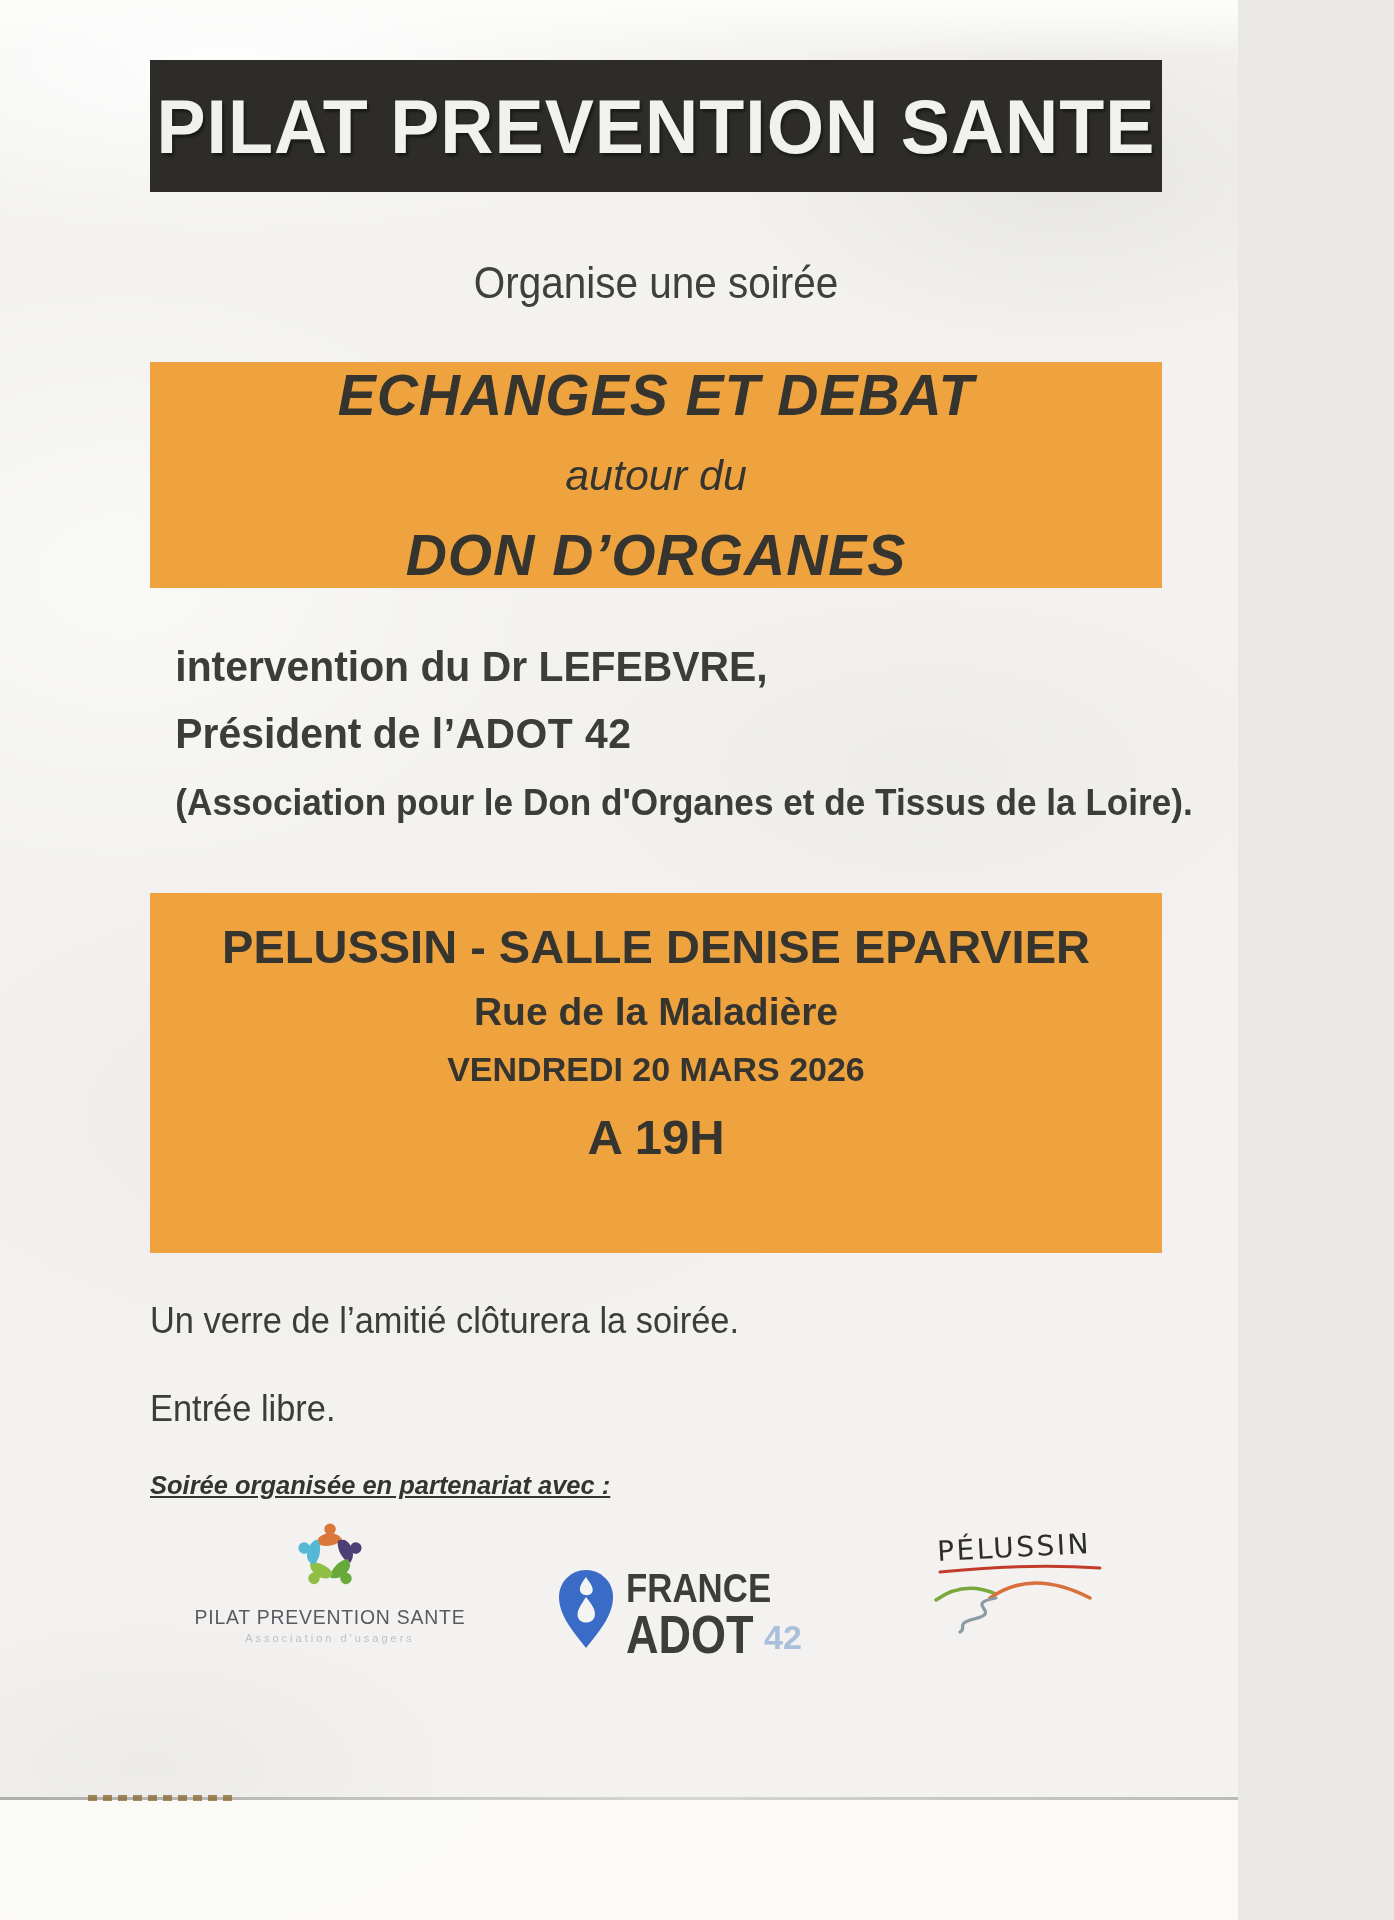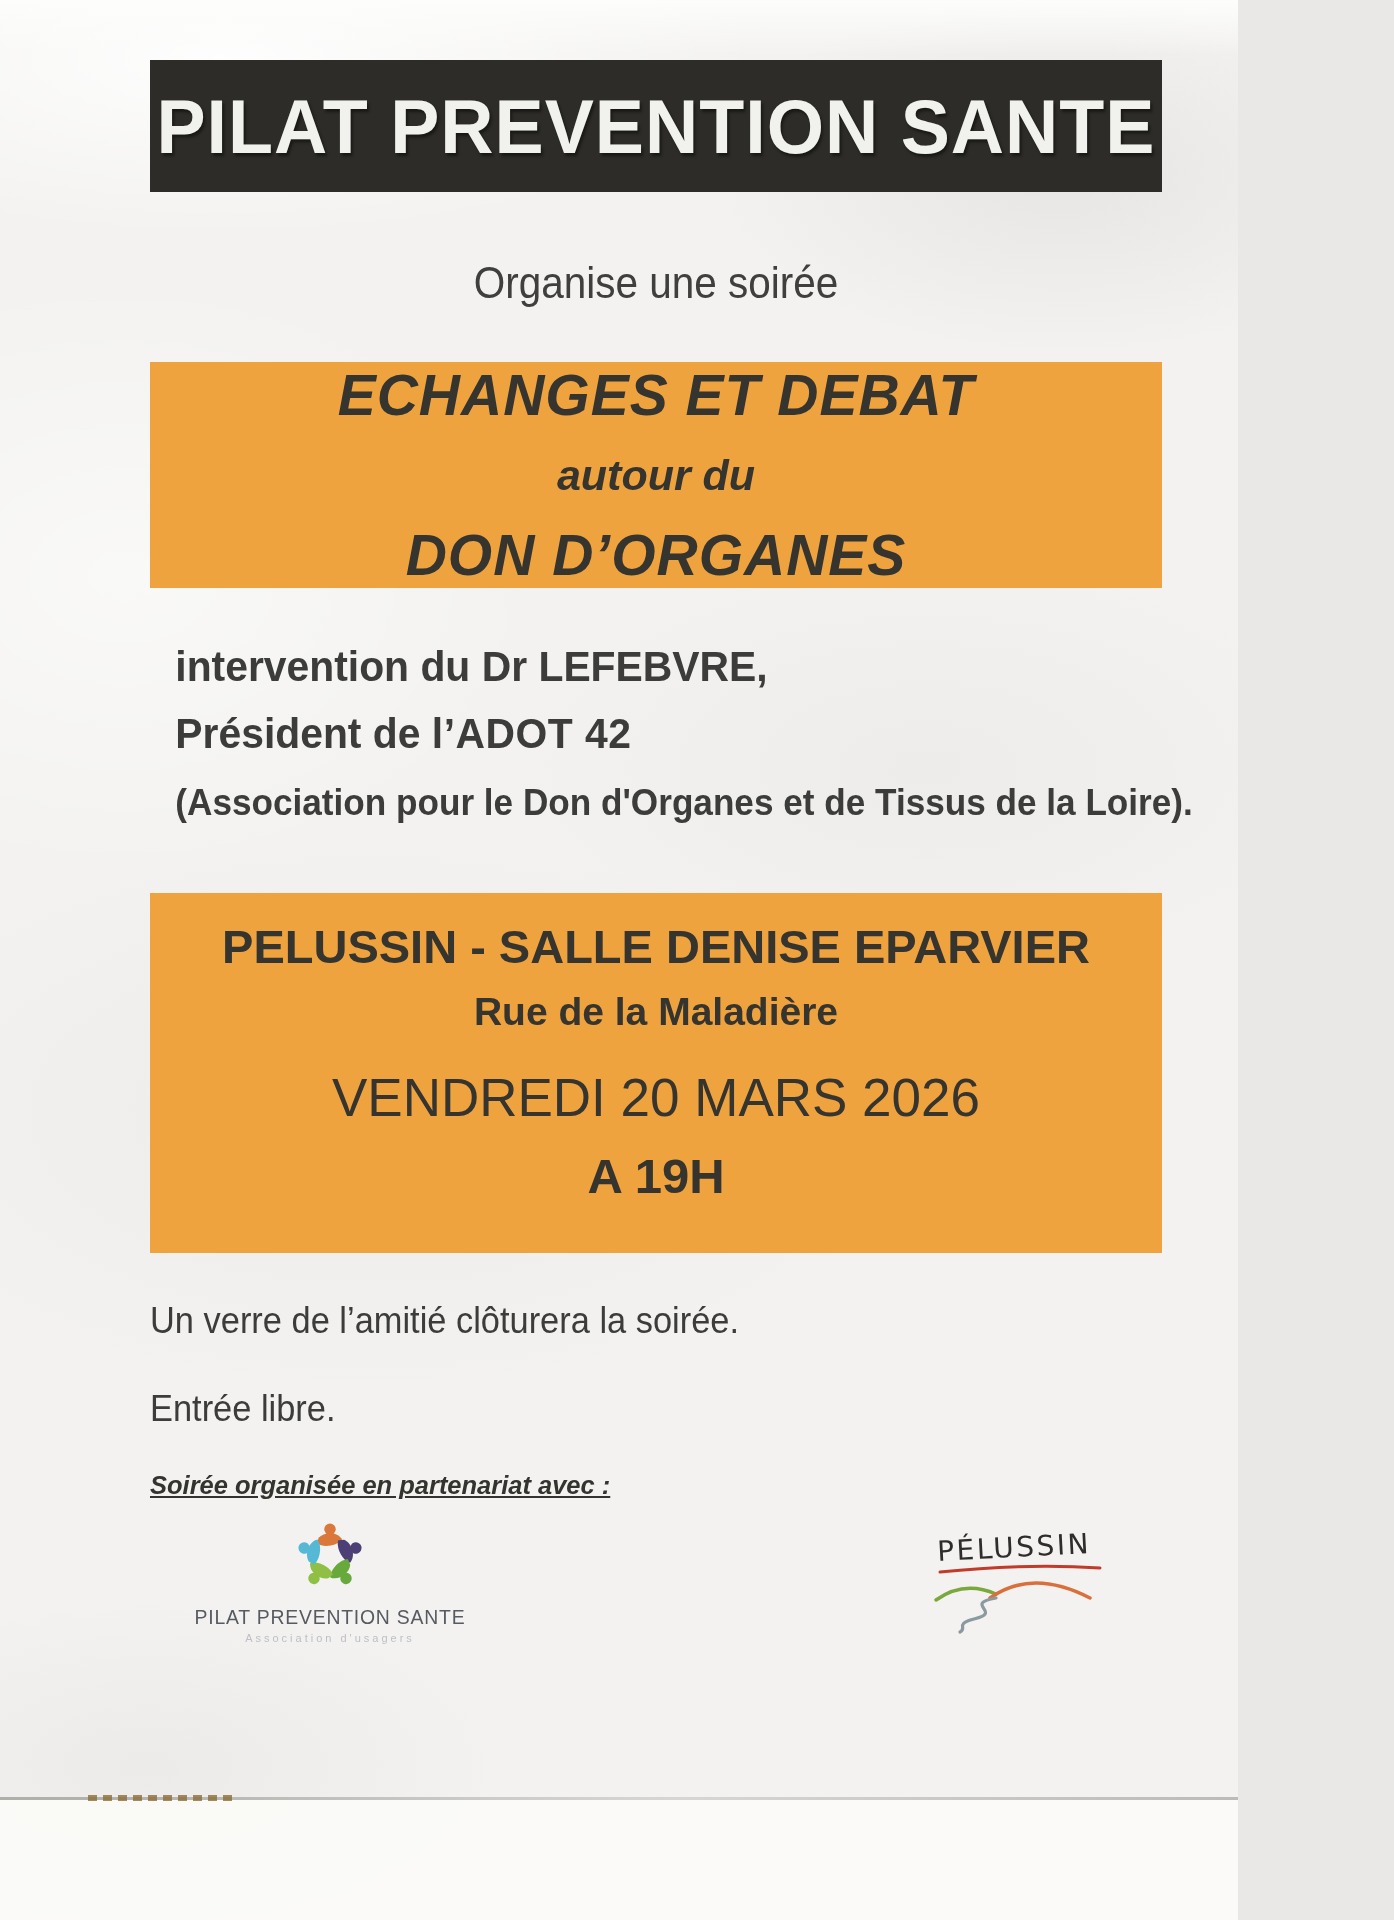--- a/index.html
+++ b/index.html
@@ -26,32 +26,32 @@
   .banner-top .t{font-size:76px;font-weight:bold;color:#f1f1ee;letter-spacing:1px;
     transform:scaleX(.97);white-space:nowrap;text-shadow:2px 3px 3px rgba(0,0,0,.45);}
 
   .intro{position:absolute;left:150px;top:258px;width:1012px;text-align:center;
     font-size:44px;color:#3f3f3d;transform:scaleX(.92);}
 
   .banner-orange{position:absolute;left:150px;width:1012px;background:#eea33f;
     display:flex;flex-direction:column;align-items:center;box-sizing:border-box;}
   .banner-event{top:362px;height:226px;justify-content:space-between;gap:12px;}
   .ev-big{font-size:57px;font-weight:bold;font-style:italic;color:#35342f;letter-spacing:1px;white-space:nowrap;}
-  .ev-mid{font-size:43px;font-style:italic;color:#35342f;font-weight:bold;}
+  .ev-mid{font-size:43px;font-style:italic;color:#35342f;}
 
   .speaker{position:absolute;left:150px;top:642px;width:1012px;text-align:left;color:#3c3c3a;font-weight:bold;}
   .sp1{font-size:43px;margin-bottom:18px;transform:scaleX(.95);}
   .sp2{font-size:43px;margin-bottom:24px;transform:scaleX(.95);}
   .sp2 b{letter-spacing:.5px;}
   .sp3{font-size:37px;transform:scaleX(.95);white-space:nowrap;}
 
   .banner-venue{top:893px;height:360px;padding-top:26px;color:#35342f;}
   .v1{font-size:47px;font-weight:bold;white-space:nowrap;}
   .v2{font-size:39px;font-weight:bold;margin-top:16px;}
-  .v3{font-size:53px;font-weight:normal;margin-top:33px;}
+  .v3{font-size:34px;font-weight:bold;margin-top:16px;}
   .v4{font-size:49px;font-weight:bold;margin-top:20px;}
 
   .note{position:absolute;left:150px;font-size:37px;color:#3c3c3a;transform:scaleX(.93);transform-origin:left center;white-space:nowrap;}
   .note1{top:1300px;}
   .note2{top:1388px;}
   .partners-heading{position:absolute;left:150px;top:1470px;font-size:26px;font-weight:bold;font-style:italic;
     text-decoration:underline;color:#33332f;transform:scaleX(.98);transform-origin:left center;white-space:nowrap;}
 
   .logo-pps{position:absolute;left:180px;top:1512px;width:300px;text-align:center;}
   .pps-name{font-size:20px;color:#565b62;letter-spacing:.8px;margin-top:4px;white-space:nowrap;transform:scaleX(.97);}
@@ -135,20 +135,34 @@
         <g transform="rotate(288,60,62)">
           <circle cx="60" cy="24" r="8" fill="#55b9d6"></circle>
           <path d="M44 36 C 52 27 70 27 77 38 C 70 48 50 50 42 44 Z" fill="#55b9d6"></path>
         </g>
       </svg>
     </span>
     <div class="pps-name">PILAT PREVENTION SANTE</div>
     <div class="pps-sub">Association d'usagers</div>
   </div>
 
+  <div class="logo-adot">
+    <span>
+      <svg width="60" height="82" viewBox="0 0 60 82">
+        <path d="M30 80 C 14 60 3 46 3 29 C 3 14 15 2 30 2 C 45 2 57 14 57 29 C 57 46 46 60 30 80 Z" fill="#3a6bc6"></path>
+        <path d="M30 9 C 34 15 37.5 19 36.5 23.5 C 35.5 28.5 25 28.5 24 22.5 C 23.3 18.5 26.5 13.5 30 9 Z" fill="#f4f4f2"></path>
+        <path d="M30 29 C 36 36.5 40.5 42.5 38.5 49 C 36 56.5 23.5 56.5 21.8 48.8 C 20.4 42.5 25.5 36 30 29 Z" fill="#f4f4f2"></path>
+      </svg>
+    </span>
+    <div class="adot-words">
+      <div class="adot-w1">FRANCE</div>
+      <div class="adot-w2">ADOT</div>
+      <div class="adot-num">42</div>
+    </div>
+  </div>
 
   <div class="logo-pelussin">
     <div class="pel-name">PÉLUSSIN</div>
     <div class="pel-art">
       <svg width="190" height="78" viewBox="0 0 190 78">
         <path d="M8 8 Q 95 -1 168 4" stroke="#c23b2a" stroke-width="3" fill="none" stroke-linecap="round"></path>
         <path d="M4 36 Q 32 16 64 30" stroke="#7aa83c" stroke-width="3.5" fill="none" stroke-linecap="round"></path>
         <path d="M58 34 Q 100 4 158 34" stroke="#d9703c" stroke-width="3.5" fill="none" stroke-linecap="round"></path>
         <path d="M64 34 C 30 40 72 48 42 55 C 22 60 36 64 28 68" stroke="#8a9aa0" stroke-width="3.2" fill="none" stroke-linecap="round"></path>
       </svg>

